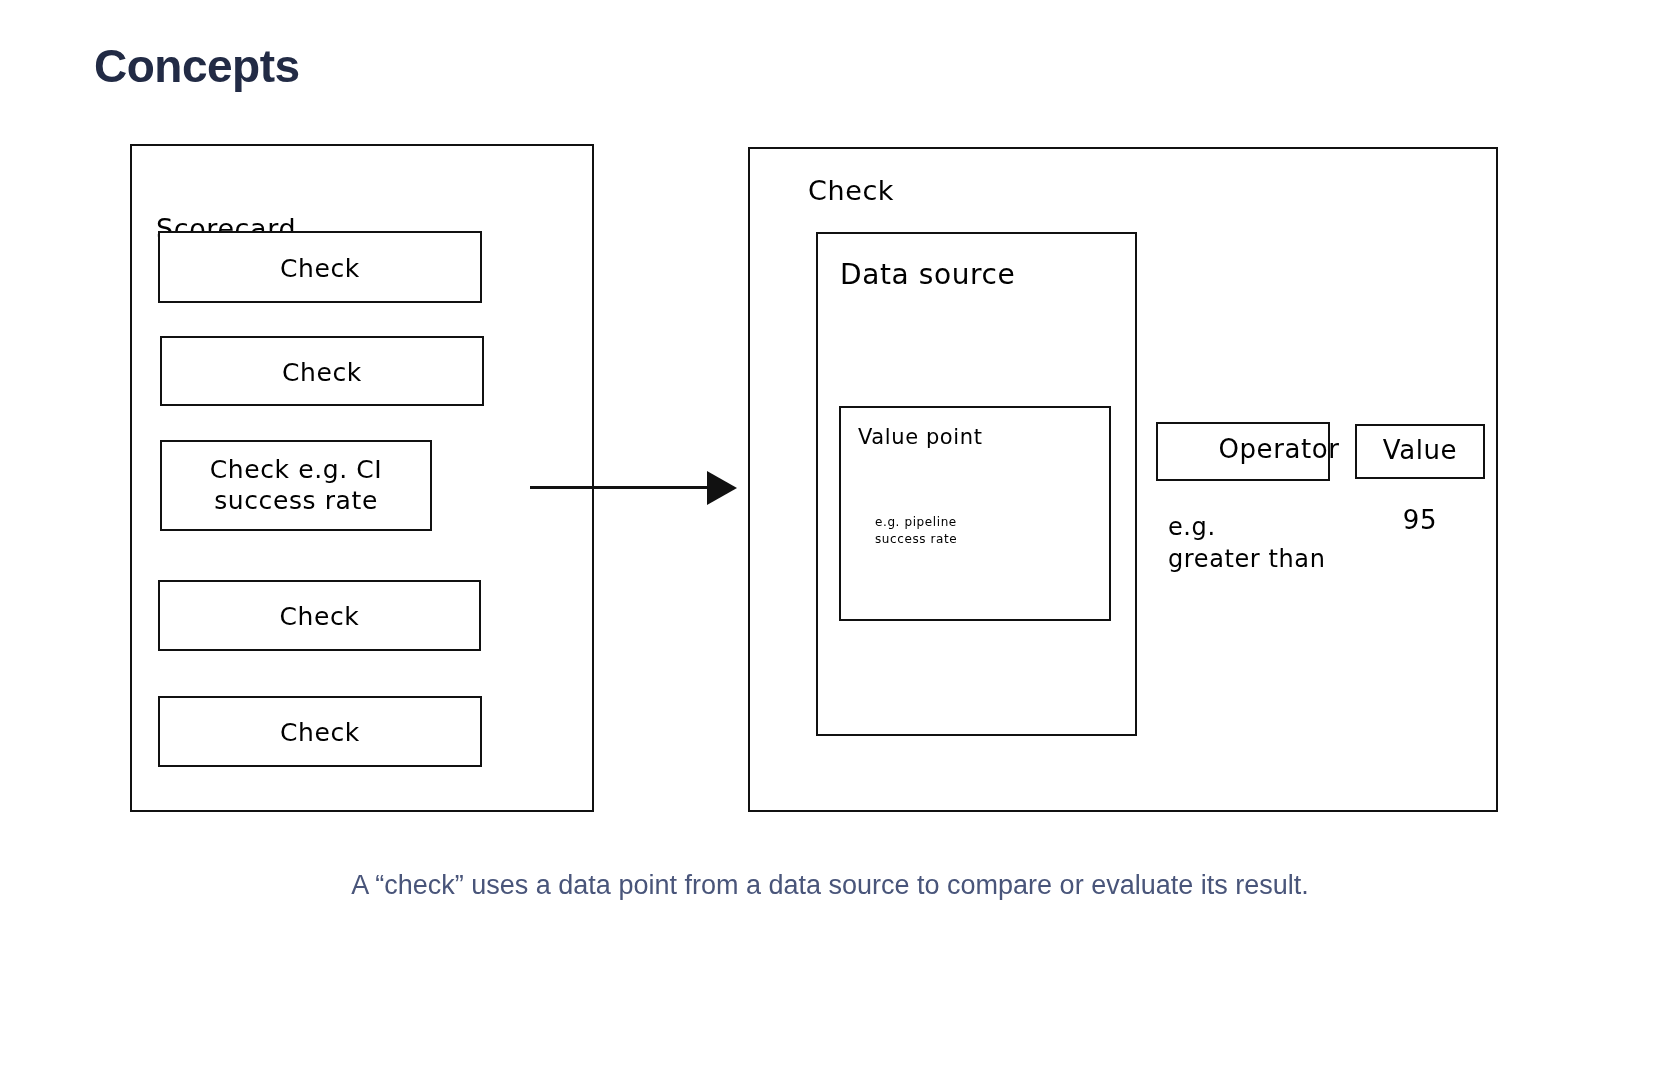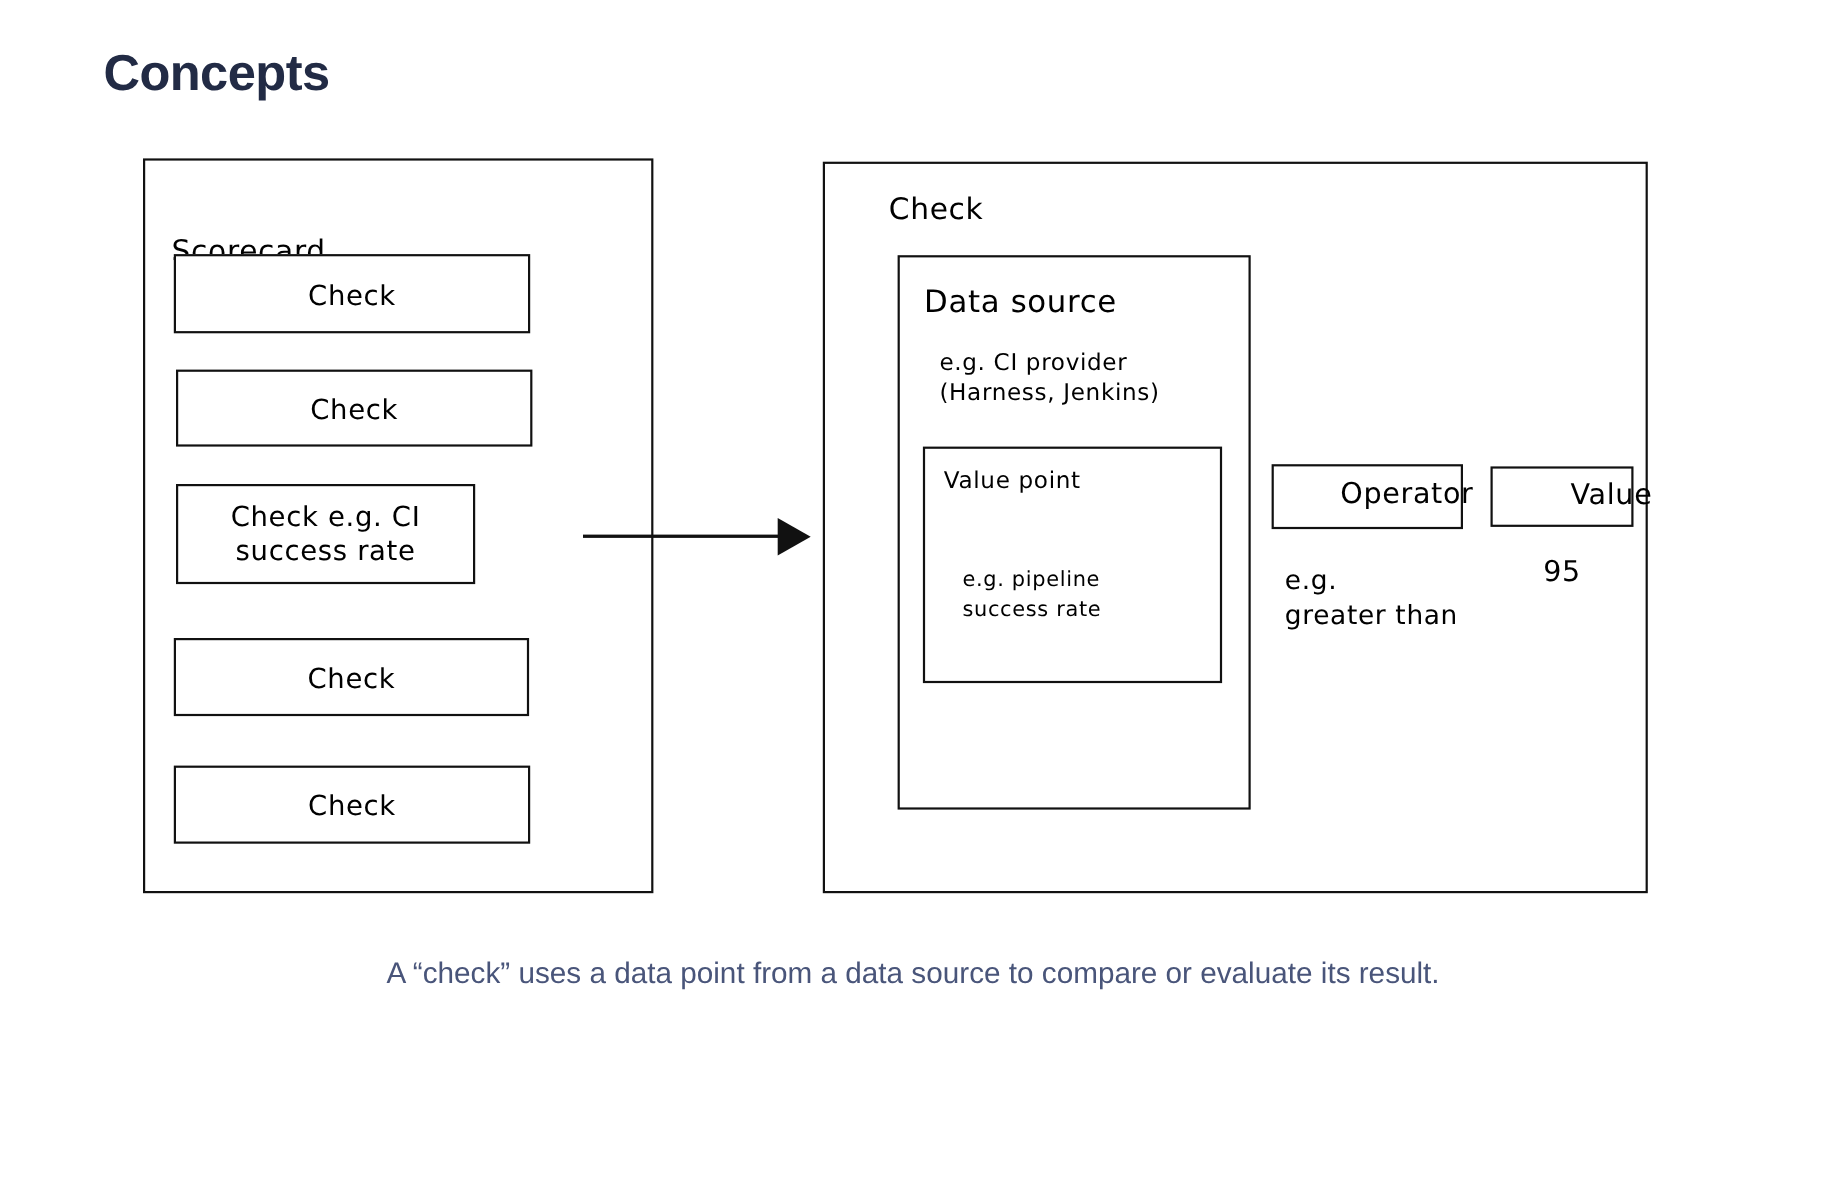--- a/index.html
+++ b/index.html
@@ -112,40 +112,40 @@
   #datasource-title { left: 840px; top: 258px; font-size: 28px; }
   #datasource-eg {
     left: 854px; top: 315px; font-size: 21px;
     line-height: 1.35; white-space: pre-line;
   }
 
   
   #datapoint-box   { left: 839px; top: 406px; width: 272px; height: 215px; }
   #datapoint-title { left: 858px; top: 425px; font-size: 21px; }
   #datapoint-eg {
-    left: 875px; top: 514px; font-size: 19px;
+    left: 875px; top: 514px; font-size: 12px;
     line-height: 1.4; white-space: pre-line;
   }
 
   
   #operator-box   { left: 1156px; top: 422px; width: 174px; height: 59px; }
   #operator-label {
     left: 1192px; top: 434px; width: 174px;
     text-align: center; font-size: 26px;
   }
   #operator-eg {
     left: 1168px; top: 511px; font-size: 24px;
     line-height: 1.35; white-space: pre-line;
   }
 
   
   #value-box   { left: 1355px; top: 424px; width: 130px; height: 55px; }
   #value-label {
     left: 1355px; top: 435px; width: 130px;
-    text-align: center; font-size: 26px; margin-left: 45px;
+    text-align: center; font-size: 26px;
   }
   #value-number {
     left: 1355px; top: 505px; width: 130px;
     text-align: center; font-size: 26px;
   }
 
   
   .caption {
     position: absolute;
     left: 0;
@@ -191,22 +191,20 @@
   </div>
 
   <div id="arrow-line"></div>
   <div id="arrow-head"></div>
 
   <div class="box" id="check-outer-box"></div>
   <div class="box-label hand" id="check-outer-title">Check</div>
 
   <div class="box-thin" id="datasource-box"></div>
   <div class="box-label hand" id="datasource-title">Data source</div>
-  <div class="box-label hand" id="datasource-eg">e.g. CI provider
-(Harness, Jenkins)</div>
 
   <div class="box-thin" id="datapoint-box"></div>
   <div class="box-label hand" id="datapoint-title">Value point</div>
   <div class="box-label hand" id="datapoint-eg">e.g. pipeline
 success rate</div>
 
   <div class="box-thin" id="operator-box"></div>
   <div class="box-label hand" id="operator-label">Operator</div>
   <div class="box-label hand" id="operator-eg">e.g.
 greater than</div>

